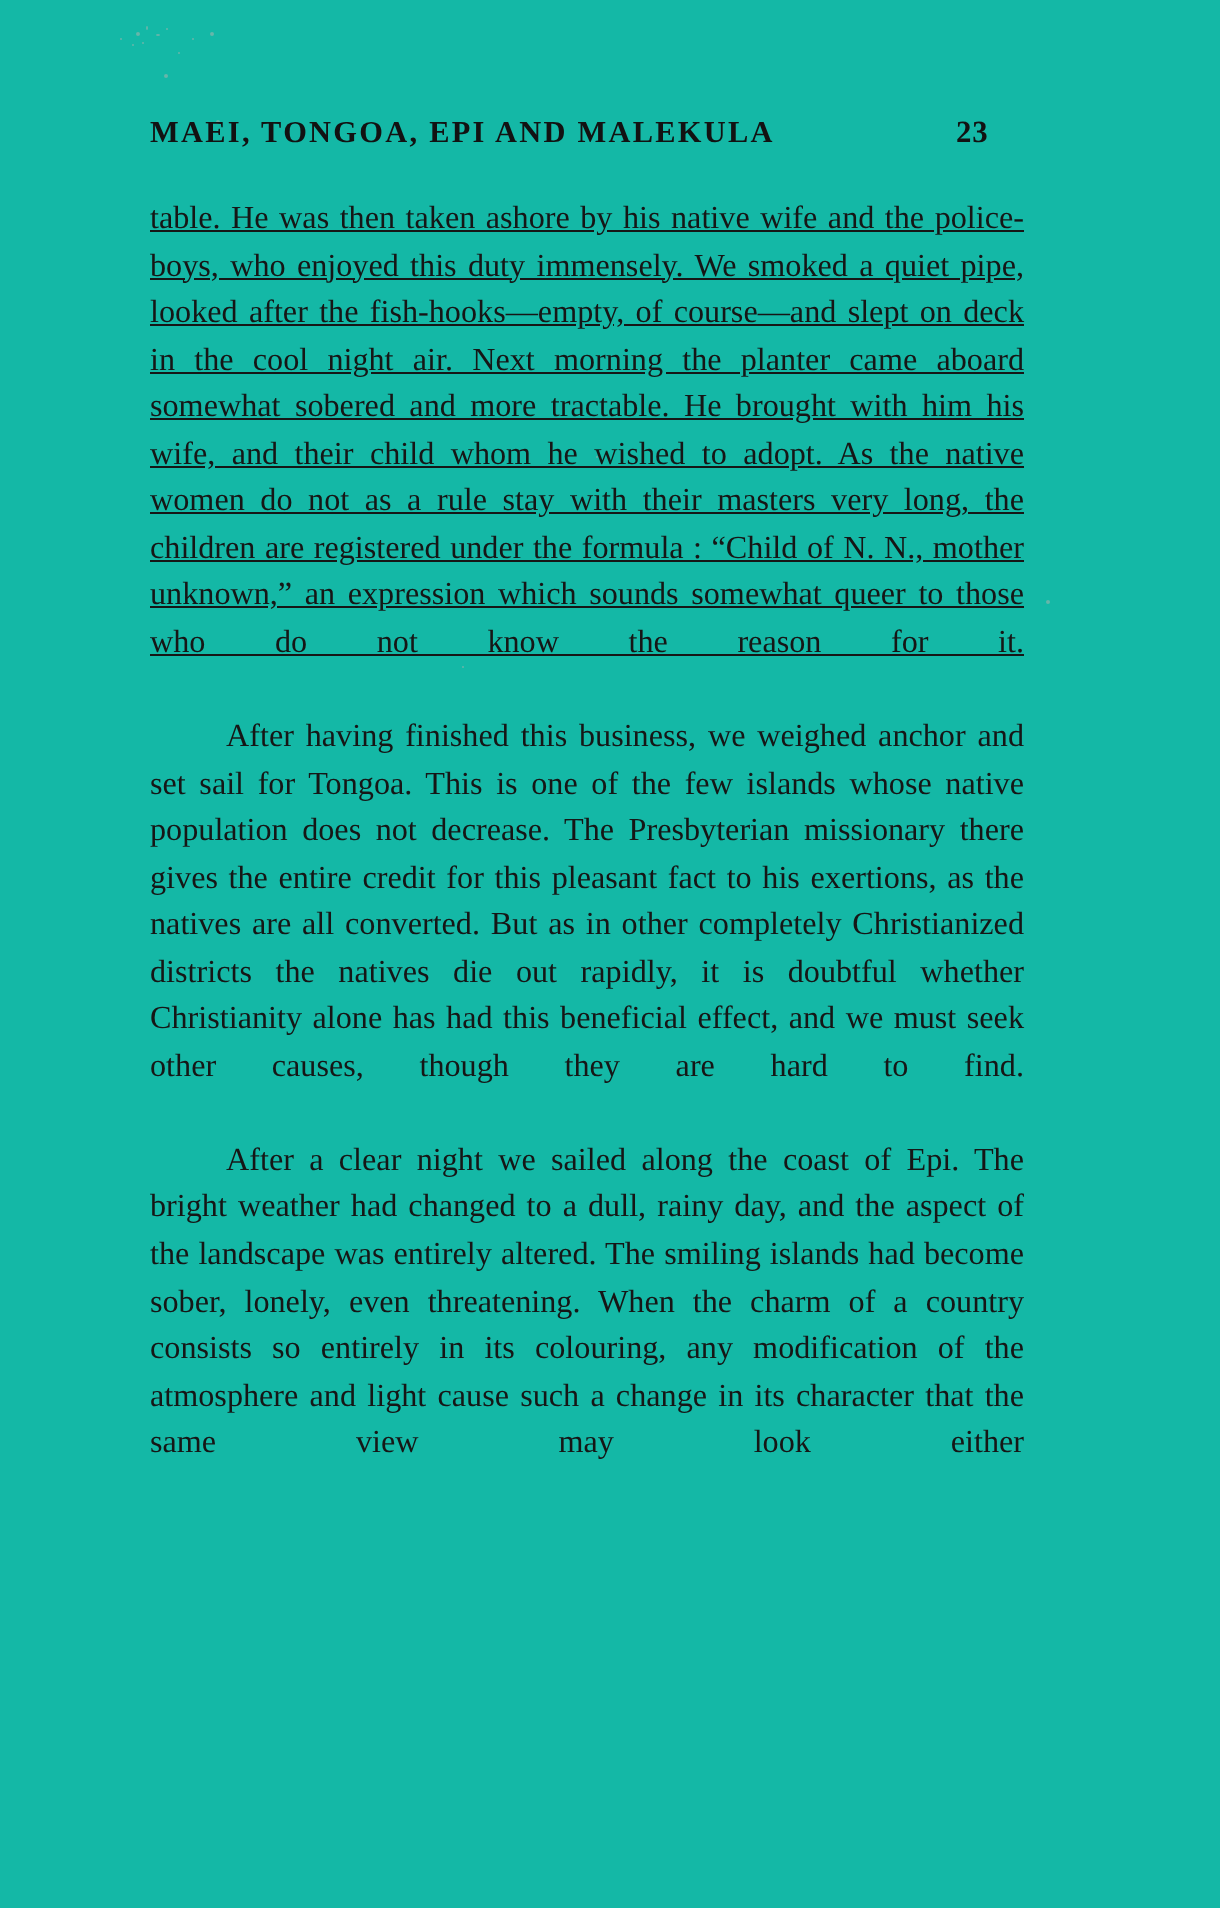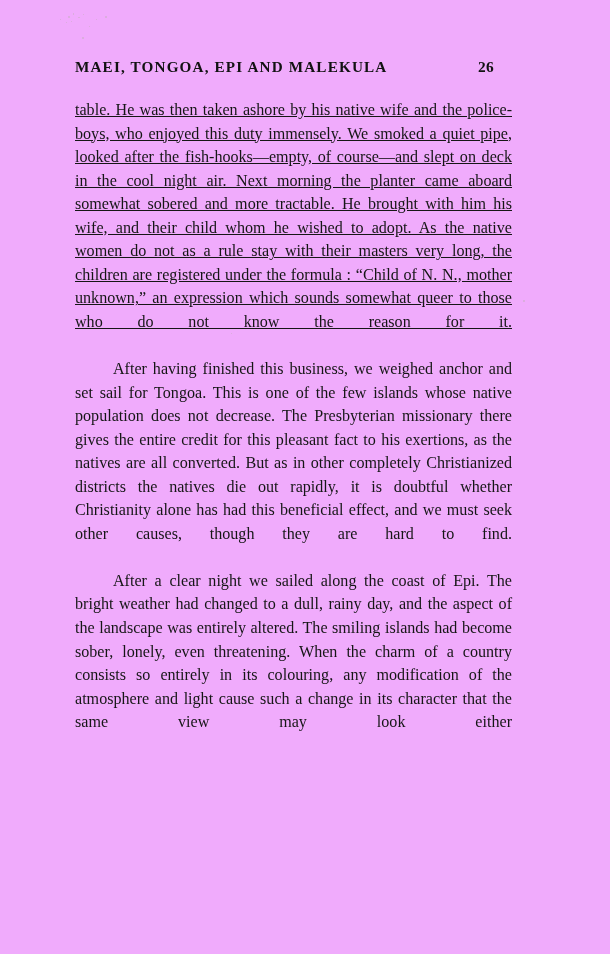--- a/index.html
+++ b/index.html
@@ -6,21 +6,21 @@
   html, body {
     margin: 0;
     padding: 0;
     background: #ffffff;
   }
 
   .page {
     position: relative;
     width: 610px;
     height: 954px;
-    background: #f0abfc;
+    background: #14b8a6;
     overflow: hidden;
     font-family: "Liberation Serif", "DejaVu Serif", serif;
     color: #1a1a1a;
     -webkit-font-smoothing: antialiased;
   }
 
   
   .speckle-layer {
     position: absolute;
     inset: 0;
@@ -113,21 +113,21 @@
       <div class="speckle" style="left: 60px; top: 19px; width: 1px; height: 1px;"></div>
       <div class="speckle" style="left: 523px; top: 300px; width: 2px; height: 2px;"></div>
       <div class="speckle" style="left: 298px; top: 228px; width: 1px; height: 1px;"></div>
       <div class="speckle" style="left: 231px; top: 333px; width: 1px; height: 1px;"></div>
     </div>
 
   <div class="running-head">
     <span class="running-head-title">MAEI, TONGOA, EPI AND MALEKULA</span>
   </div>
 
-  <div class="page-number">26</div>
+  <div class="page-number">23</div>
 
   <div class="body-text">
       <p class="no-indent">table.   He was then taken ashore by his native wife and the police-boys, who enjoyed this duty immensely.   We smoked a quiet pipe, looked after the fish-hooks—empty, of course—and slept on deck in the cool night air.   Next morning the planter came aboard somewhat sobered and more tractable.   He brought with him his wife, and their child whom he wished to adopt.   As the native women do not as a rule stay with their masters very long, the children are registered under the formula : “Child of N. N., mother unknown,” an expression which sounds somewhat queer to those who do not know the reason for it.</p>
       <p class="">After having finished this business, we weighed anchor and set sail for Tongoa.   This is one of the few islands whose native population does not decrease. The Presbyterian missionary there gives the entire credit for this pleasant fact to his exertions, as the natives are all converted.   But as in other completely Christianized districts the natives die out rapidly, it is doubtful whether Christianity alone has had this beneficial effect, and we must seek other causes, though they are hard to find.</p>
       <p class="">After a clear night we sailed along the coast of Epi.   The bright weather had changed to a dull, rainy day, and the aspect of the landscape was entirely altered.   The smiling islands had become sober, lonely, even threatening.   When the charm of a country consists so entirely in its colouring, any modification of the atmosphere and light cause such a change in its character that the same view may look either</p>
     </div>
 
 </div>
 
 </body></html>

